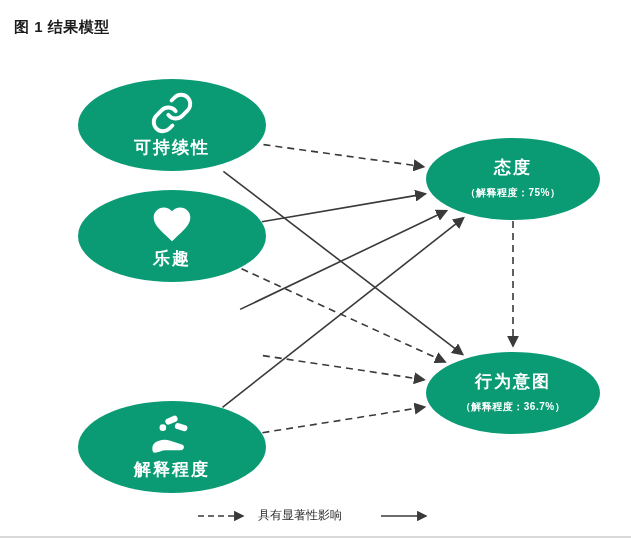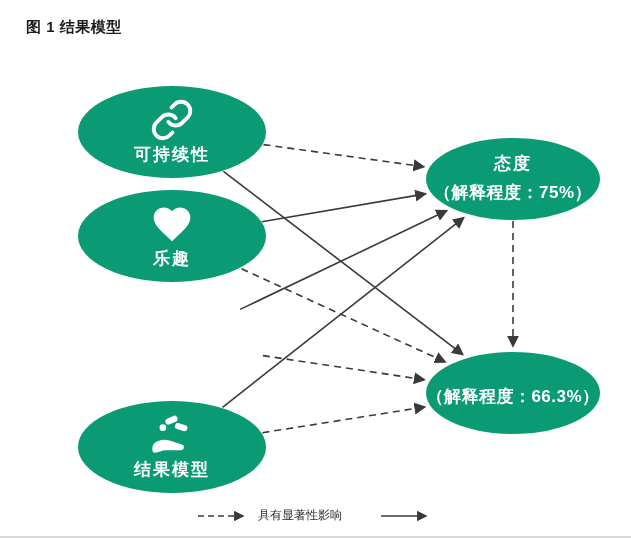--- a/index.html
+++ b/index.html
@@ -17,21 +17,20 @@
     border-bottom: 2px solid #d9d9d9;
   }
   .title {
     position: absolute;
     top: 18px;
     left: 14px;
     font-size: 15px;
     font-weight: bold;
     color: #1c1c1c;
     letter-spacing: 0.5px;
-    margin-left: 12px;
   }
   #arrow-layer {
     position: absolute;
     left: 0; top: 0;
     width: 631px; height: 538px;
   }
   .node {
     position: absolute;
     background: var(--accent, #0a9b75);
     border-radius: 50%;
@@ -49,21 +48,21 @@
     margin-bottom: 3px;
   }
   .node .icon svg { width: 100%; height: 100%; display: block; }
   .node .label {
     font-size: 17px;
     font-weight: bold;
     letter-spacing: 2px;
     line-height: 1.2;
   }
   .node .sublabel {
-    font-size: 17px;
+    font-size: 10px;
     font-weight: bold;
     margin-top: 7px;
     letter-spacing: 0.5px;
   }
   .legend {
     position: absolute;
     left: 0;
     right: 0;
     top: 507px;
     display: flex;
@@ -93,21 +92,21 @@
       <line x1="223.4" y1="171.4" x2="462.6" y2="354.4" stroke="#3a3a3a" stroke-width="1.6" marker-end="url(#ah)"></line>
       <line x1="261.8" y1="221.7" x2="425.3" y2="193.9" stroke="#3a3a3a" stroke-width="1.6" marker-end="url(#ah)"></line>
       <line x1="241.6" y1="268.8" x2="445.1" y2="361.9" stroke="#3a3a3a" stroke-width="1.6" stroke-dasharray="7 5" marker-end="url(#ah)"></line>
       <line x1="240.1" y1="309.4" x2="446.5" y2="210.8" stroke="#3a3a3a" stroke-width="1.6" marker-end="url(#ah)"></line>
       <line x1="262.9" y1="355.6" x2="424.1" y2="379.7" stroke="#3a3a3a" stroke-width="1.6" stroke-dasharray="7 5" marker-end="url(#ah)"></line>
       <line x1="222.5" y1="407.3" x2="463.5" y2="217.9" stroke="#3a3a3a" stroke-width="1.6" marker-end="url(#ah)"></line>
       <line x1="262.4" y1="432.7" x2="424.6" y2="407.0" stroke="#3a3a3a" stroke-width="1.6" stroke-dasharray="7 5" marker-end="url(#ah)"></line>
       <line x1="513.0" y1="221.0" x2="513.0" y2="346.0" stroke="#3a3a3a" stroke-width="1.6" stroke-dasharray="7 5" marker-end="url(#ah)"></line>
     </svg>
 
-  <div class="node left" id="node-sustainability" style="left: 78px; top: 86px; width: 188px; height: 92px;">
+  <div class="node left" id="node-sustainability" style="left: 78px; top: 79px; width: 188px; height: 92px;">
     <span class="icon">
       <svg viewBox="0 0 24 24" fill="none" stroke="#ffffff" stroke-width="2.1" stroke-linecap="round" stroke-linejoin="round">
         <path d="M10 13a5 5 0 0 0 7.54.54l3-3a5 5 0 0 0-7.07-7.07l-1.72 1.71"></path>
         <path d="M14 11a5 5 0 0 0-7.54-.54l-3 3a5 5 0 0 0 7.07 7.07l1.71-1.71"></path>
       </svg>
     </span>
     <span class="label">可持续性</span>
   </div>
 
   <div class="node left" id="node-fun" style="left: 78px; top: 190px; width: 188px; height: 92px;">
@@ -122,30 +121,31 @@
 
   <div class="node left" id="node-economic" style="left: 78px; top: 401px; width: 188px; height: 92px;">
     <span class="icon">
       <svg viewBox="0 0 24 24" fill="#ffffff">
         <rect x="8.2" y="2.2" width="7" height="3.4" rx="1.7" transform="rotate(-24 11.7 3.9)"></rect>
         <rect x="13.5" y="6" width="7" height="3.4" rx="1.7" transform="rotate(18 17 7.7)"></rect>
         <circle cx="7" cy="8" r="1.8"></circle>
         <path d="M2.2 16.6c2.6-2.1 5.8-2.5 8.9-1.5l6.3 2.1c1.8.6 1.3 3.1-.6 3.1H8.6c-2.2 0-3.9 1.2-6 1.4-1.6.1-1.8-3.6-.4-5.1z"></path>
       </svg>
     </span>
-    <span class="label">结果模型</span>
+    <span class="label">解释程度</span>
   </div>
 
   <div class="node right" id="node-attitude" style="left: 426px; top: 138px; width: 174px; height: 82px;">
     <span class="label">态度</span>
     <span class="sublabel">（解释程度：75%）</span>
   </div>
 
   <div class="node right" id="node-intention" style="left: 426px; top: 352px; width: 174px; height: 82px;">
-    <span class="sublabel">（解释程度：66.3%）</span>
+    <span class="label">行为意图</span>
+    <span class="sublabel">（解释程度：36.7%）</span>
   </div>
 
   <div class="legend">
     <div class="legend-item">
       <svg class="legend-arrow" width="54" height="12" viewBox="0 0 54 12">
         <defs>
           <marker id="lm1" viewBox="0 0 10 10" refX="8.5" refY="5" markerWidth="7" markerHeight="7" orient="auto">
             <path d="M0 0 L10 5 L0 10 z" fill="#3a3a3a"></path>
           </marker>
         </defs>

